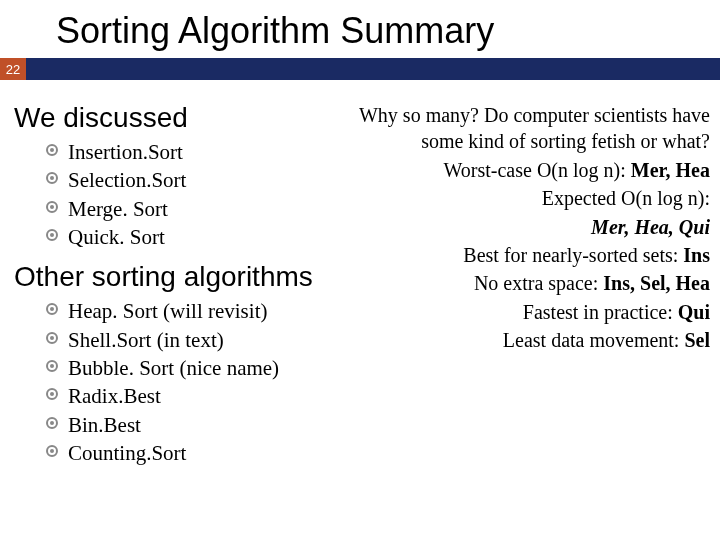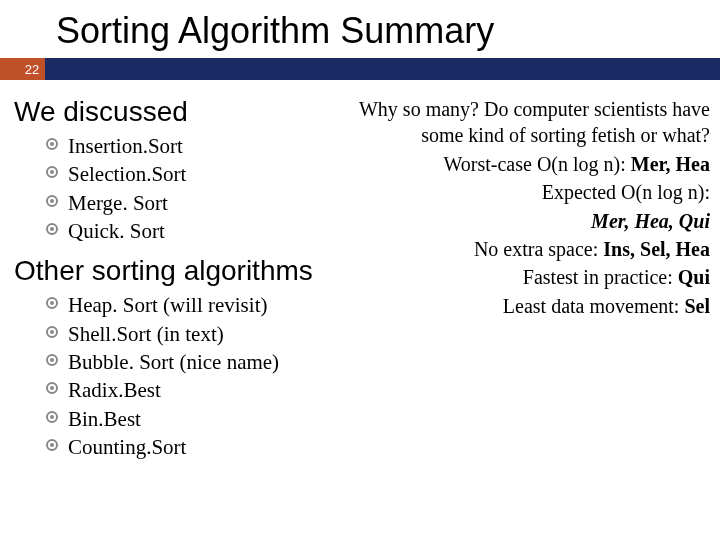--- a/index.html
+++ b/index.html
@@ -30,29 +30,28 @@
     height: 22px;
   }
   .pagebadge {
     background: #c05028;
     color: #fff;
     font-size: 13px;
     width: 26px;
     display: flex;
     align-items: center;
     justify-content: center;
-    padding-left: 19px;
   }
   .pagefill {
     background: #1a2a63;
     flex: 1;
   }
   .content {
     display: flex;
-    padding: 14px 10px 0 14px;
+    padding: 20px 10px 0 14px;
   }
   .left {
     width: 330px;
   }
   .right {
     flex: 1;
     font-family: "Times New Roman", Times, serif;
     font-size: 20px;
     line-height: 1.32;
     padding-top: 2px;
@@ -127,18 +126,19 @@
         <li>Bin.Best</li>
         <li>Counting.Sort</li>
       </ul>
     </div>
 
     <div class="right">
       <p>Why so many?  Do computer scientists have some kind of sorting fetish or what?</p>
       <p><span>Worst-case O(n log n): </span><b>Mer, Hea</b></p>
       <p>Expected O(n log n):</p>
       <p class="indent"><b>Mer, Hea, Qui</b></p>
+      <p><span>Best for nearly-sorted sets: </span><b>Ins</b></p>
       <p><span>No extra space: </span><b>Ins, Sel, Hea</b></p>
       <p><span>Fastest in practice: </span><b>Qui</b></p>
       <p><span>Least data movement: </span><b>Sel</b></p>
     </div>
   </div>
 </div>
 
 </body></html>

